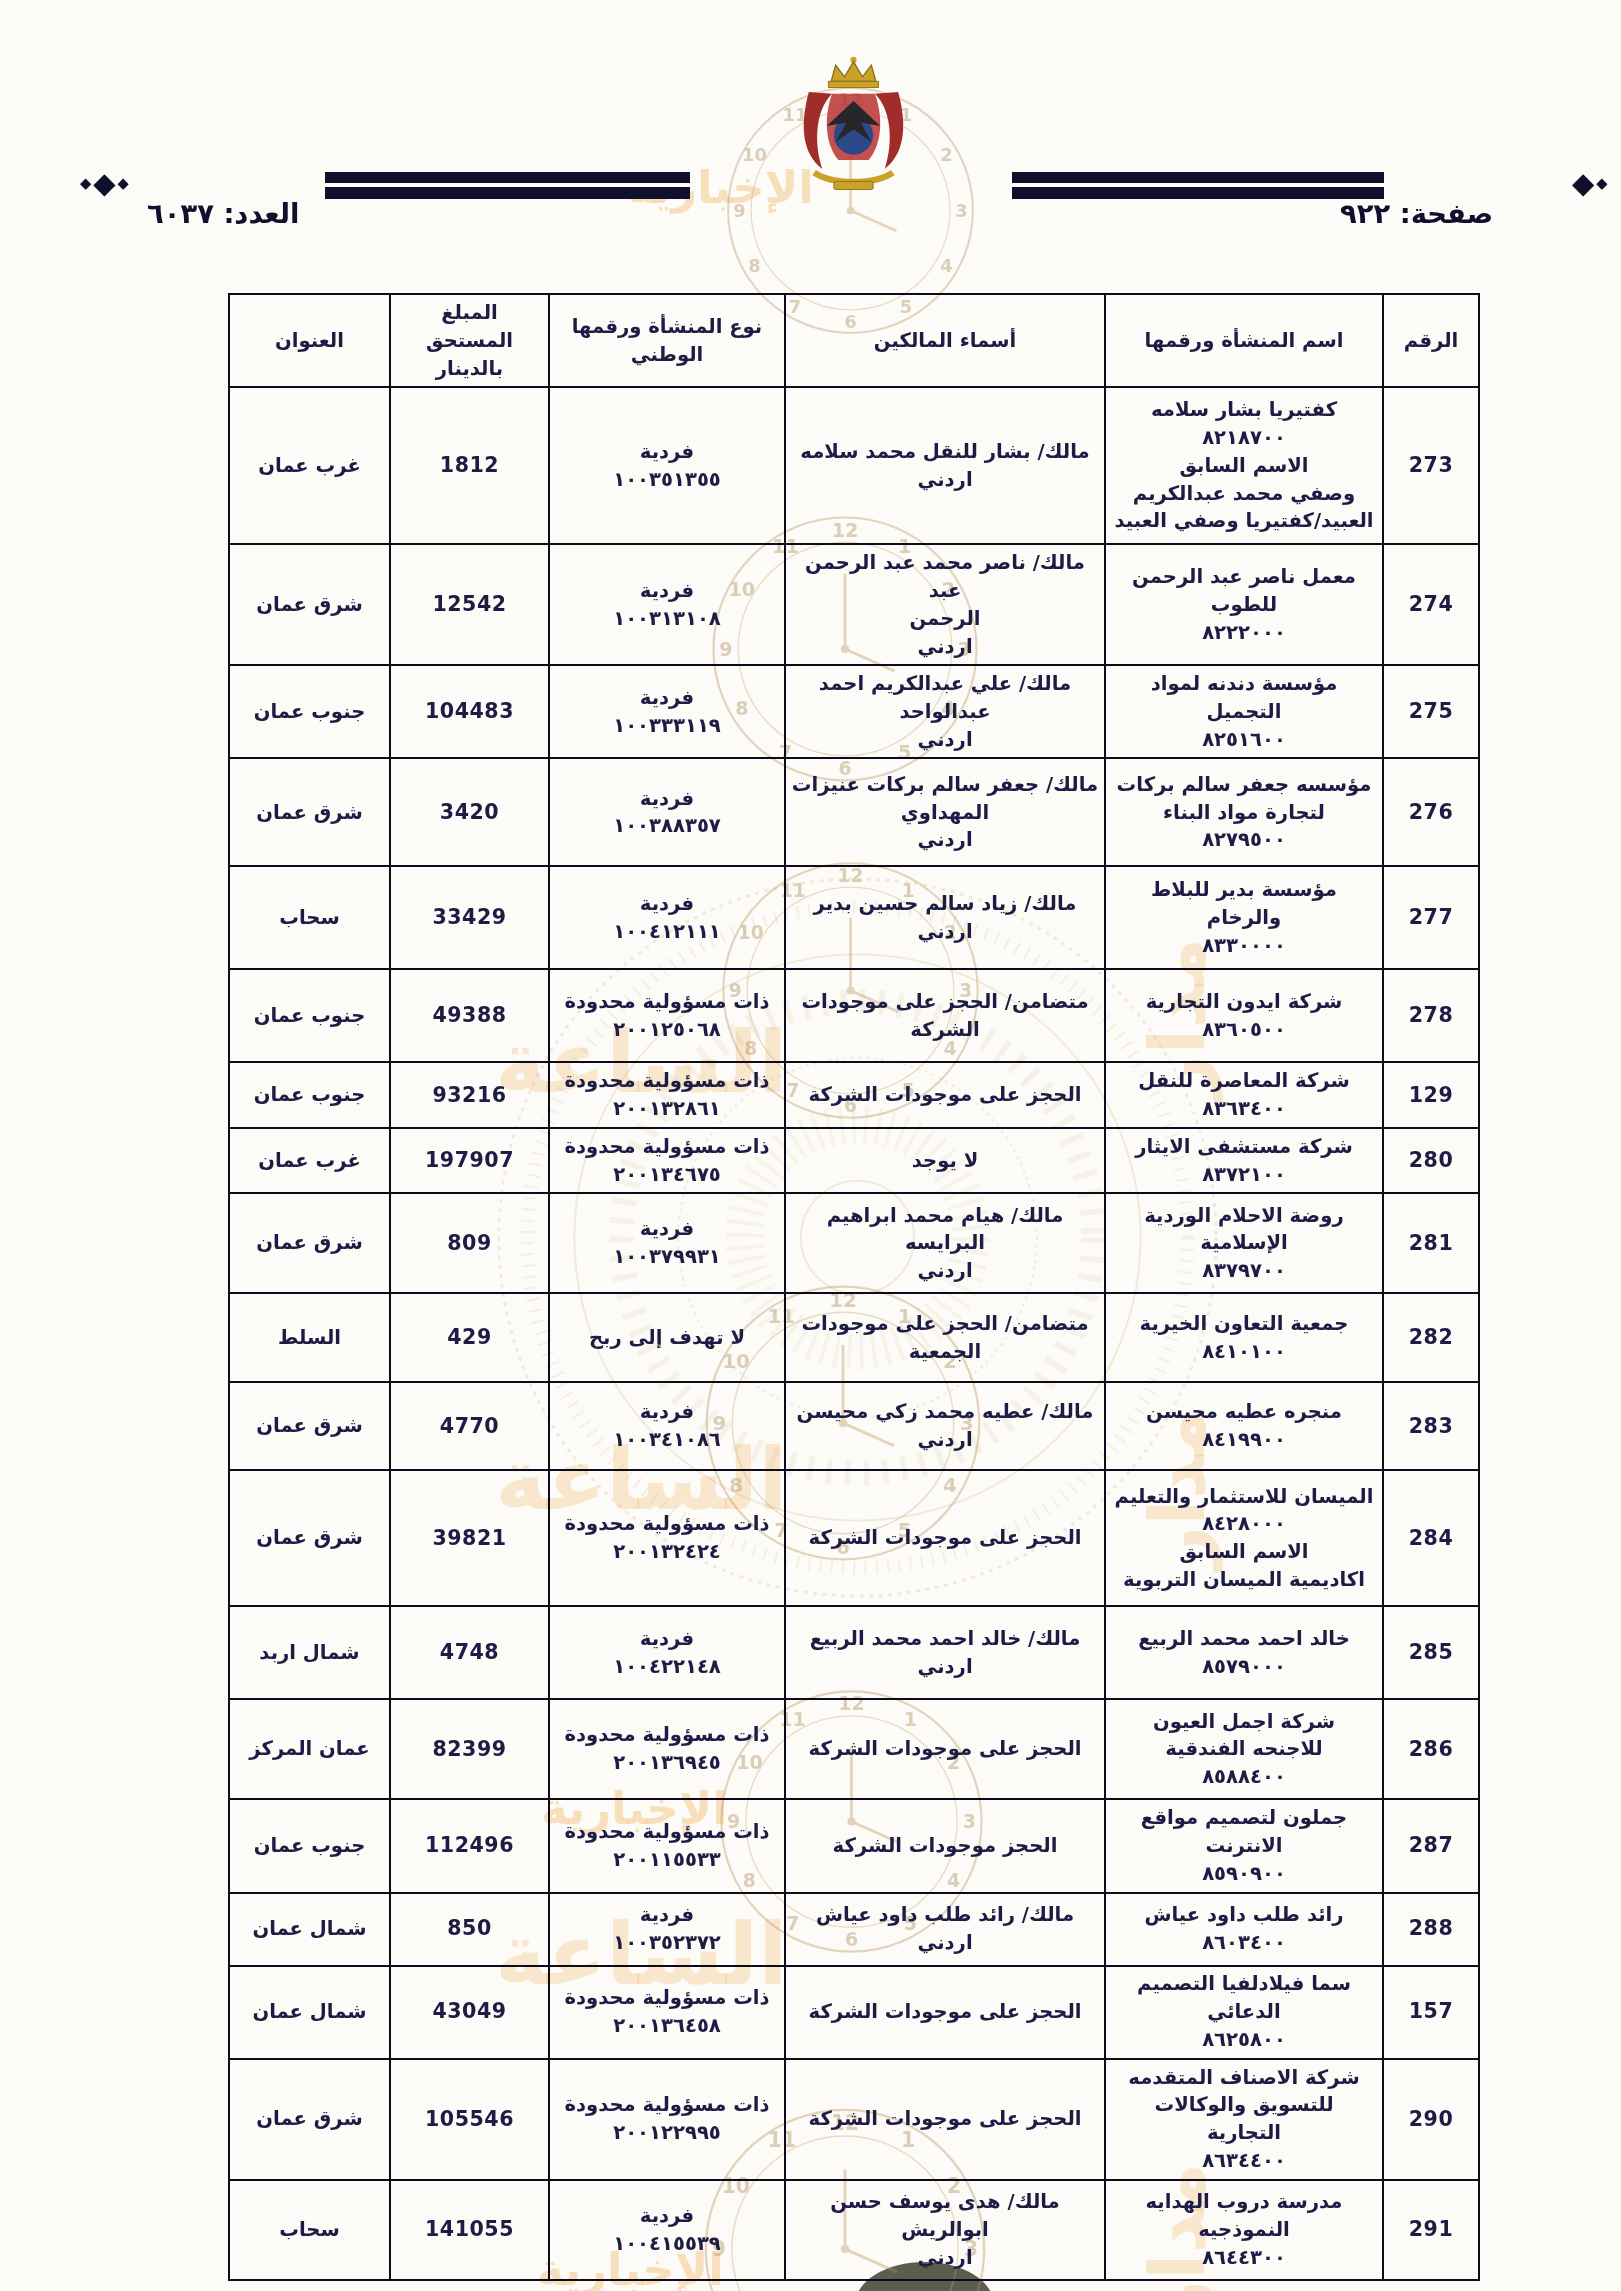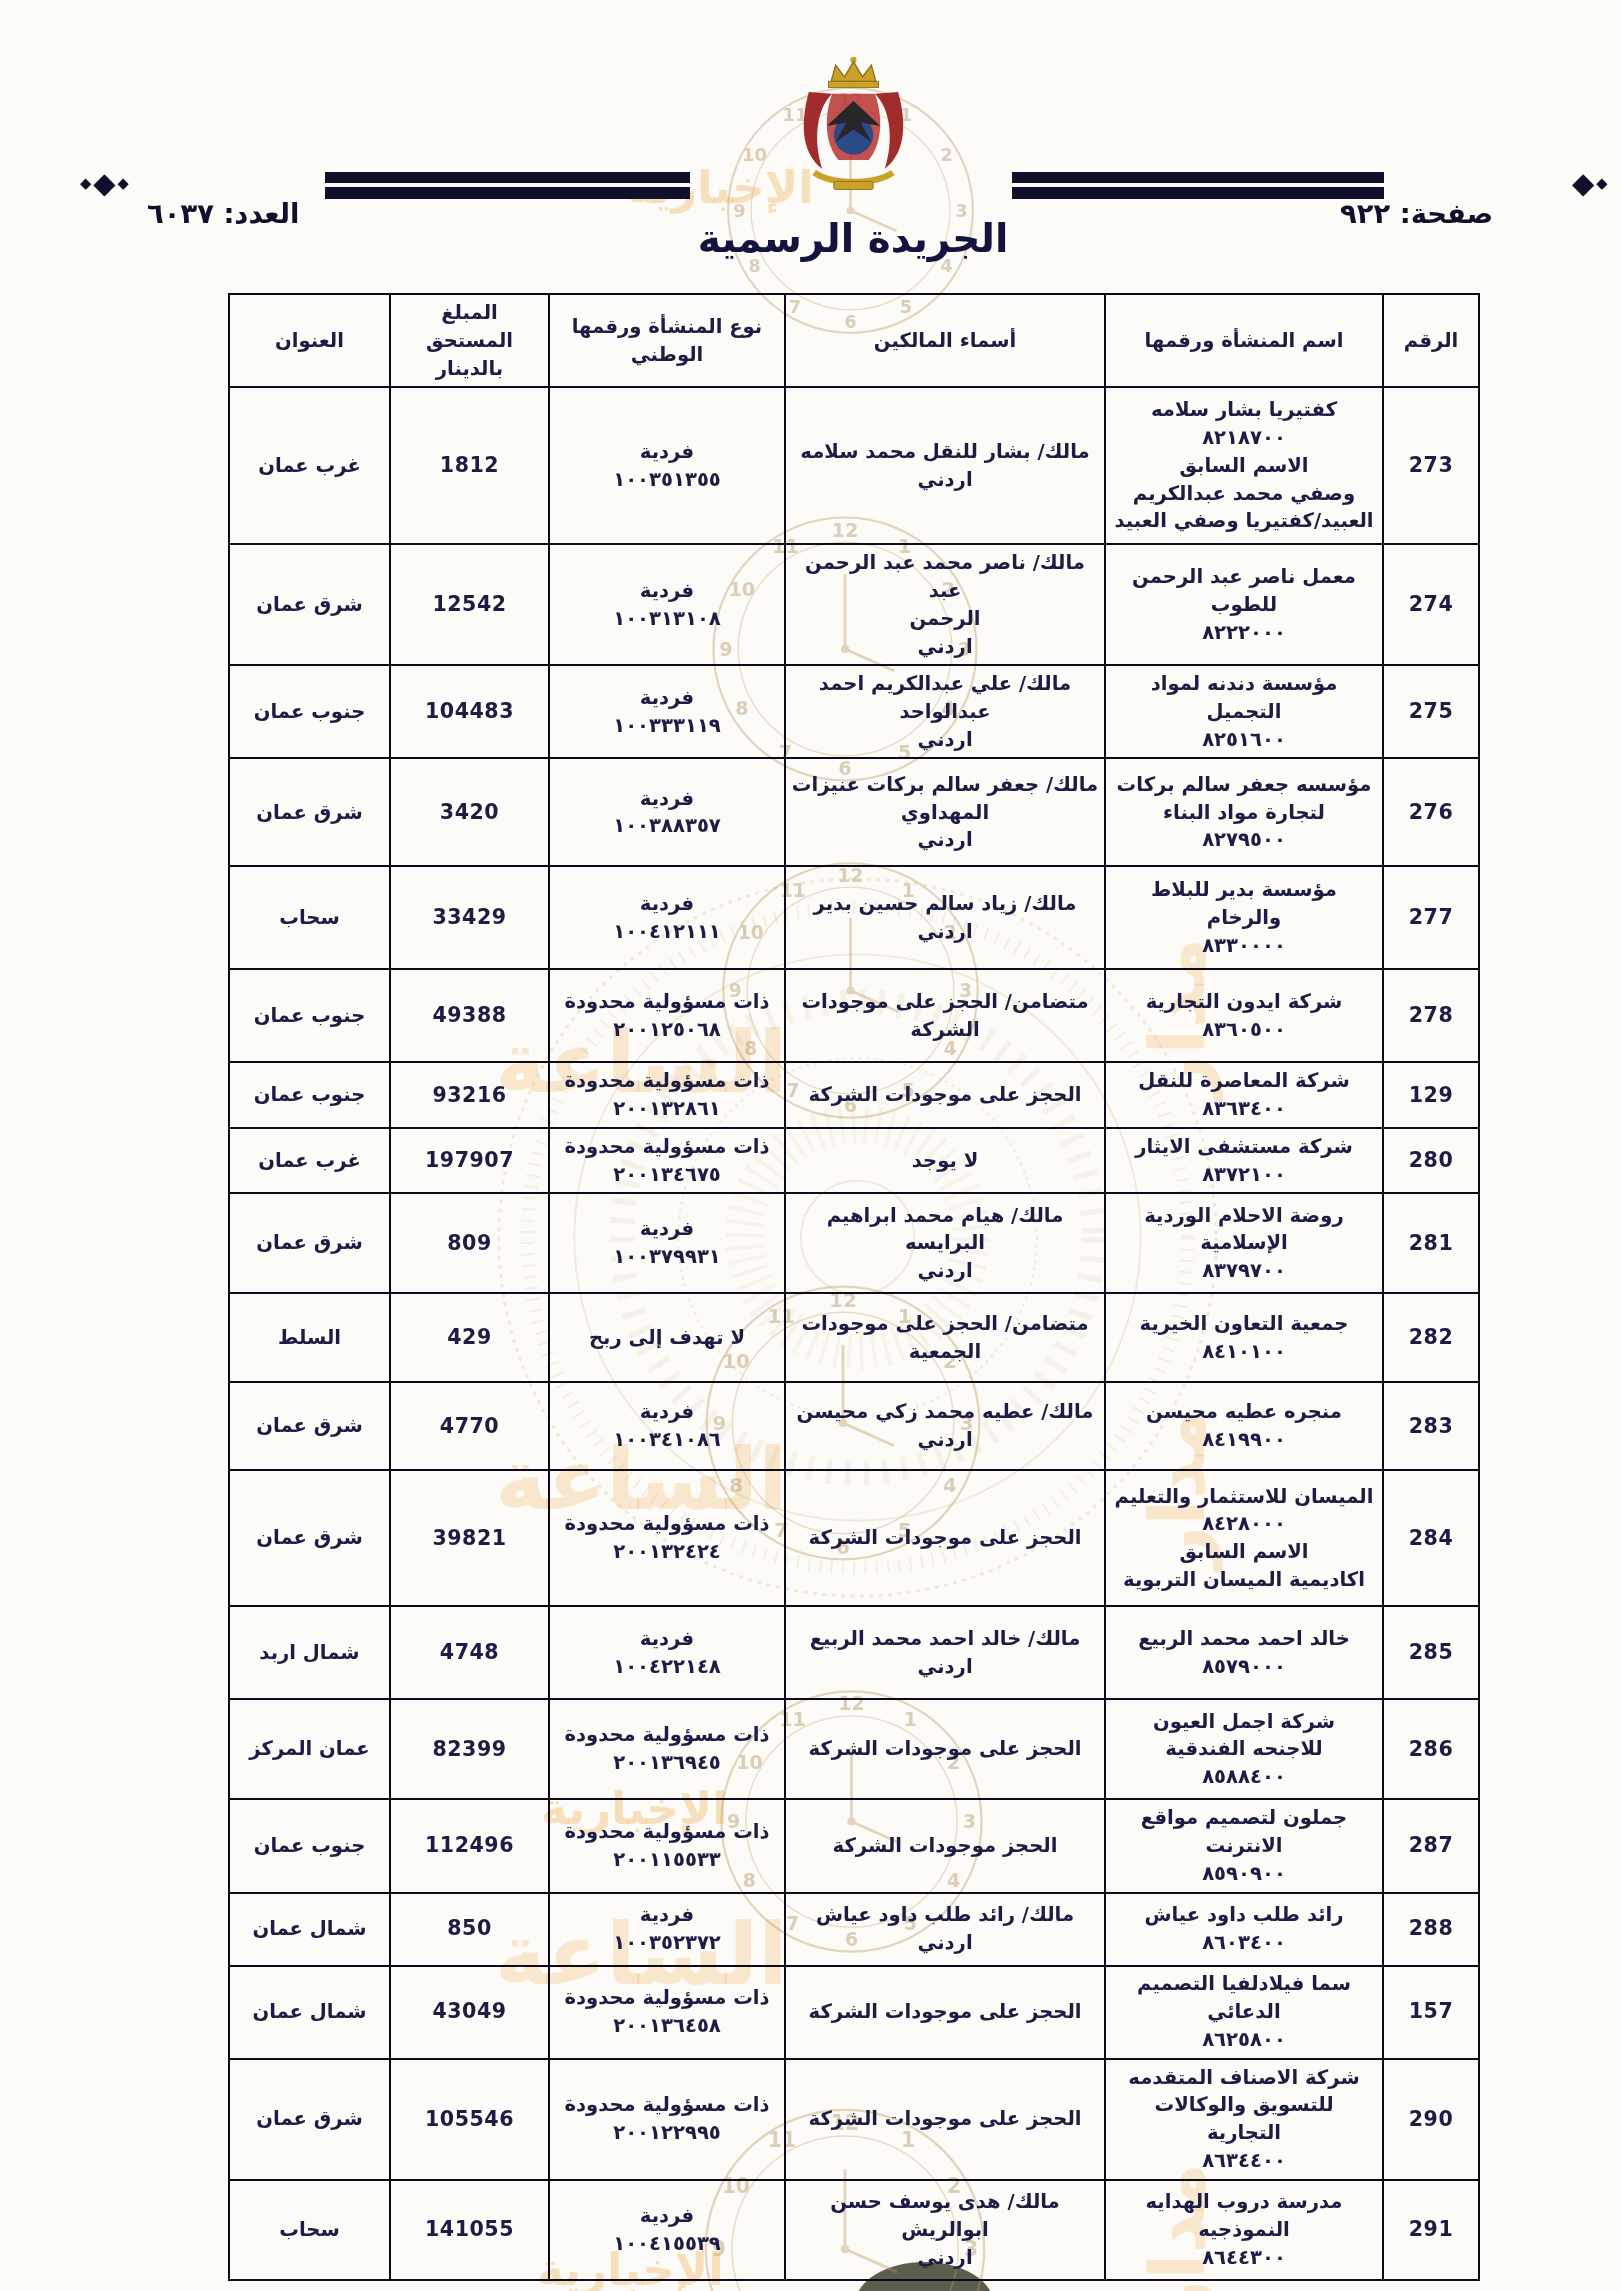--- a/index.html
+++ b/index.html
@@ -248,21 +248,20 @@
       </svg>
     </div>
 
     <div class="rule rule-right"></div>
     <div class="hdr-label page-label">صفحة:  ٩٢٢</div>
     <div class="ornament orn-right">
       <span class="dmd s">◆</span>
       <span class="dmd b">◆</span>
     </div>
 
-    <h1 class="gazette-title">الجريدة الرسمية</h1>
   </header>
 
   <table class="records-table">
     <colgroup>
       <col class="col-num-w">
         <col class="col-name-w">
         <col class="col-own-w">
       <col class="col-type-w">
         <col class="col-amt-w">
         <col class="col-adr-w">

